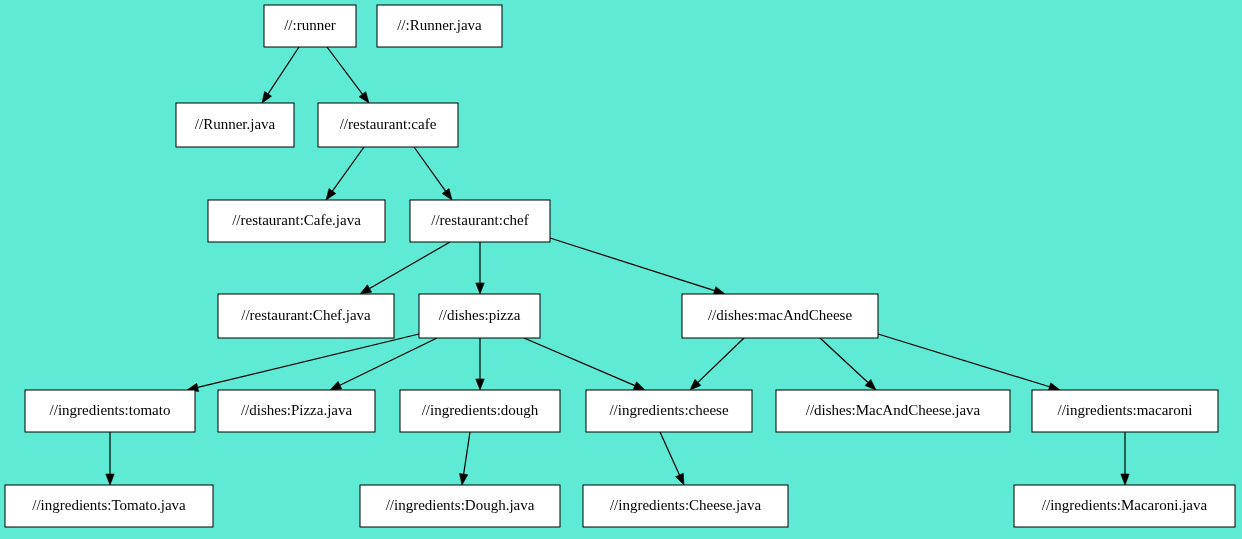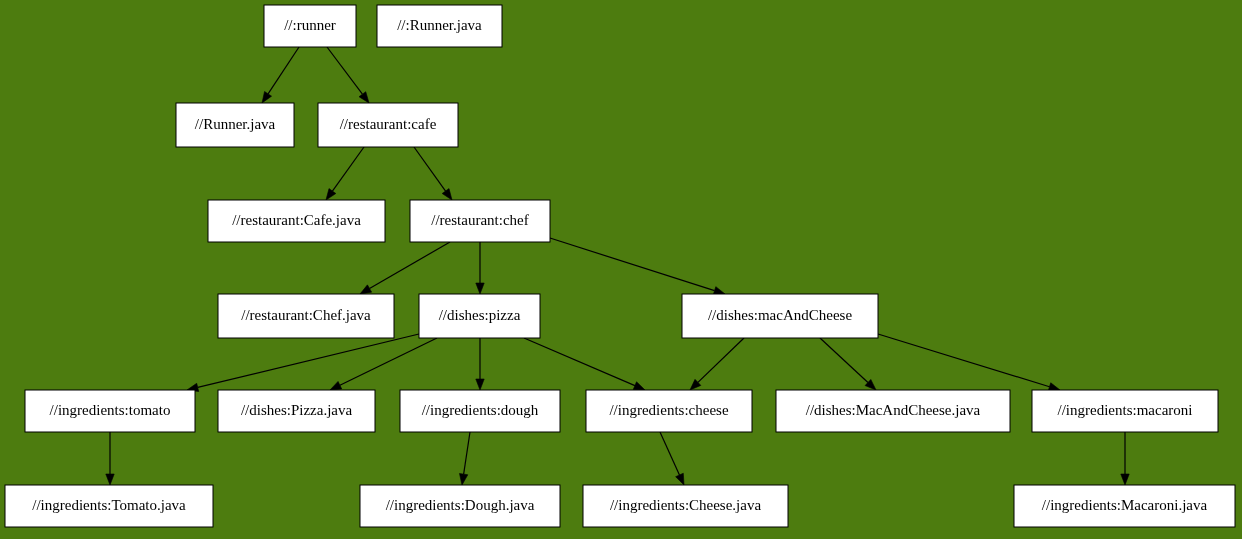--- a/index.html
+++ b/index.html
@@ -5,21 +5,21 @@
 <style>
   html, body {
     margin: 0;
     padding: 0;
     background: #ffffff;
   }
   #graph-root {
     position: relative;
     width: 1242px;
     height: 539px;
-    background: #4d7c0f;
+    background: #5eead4;
     font-family: "Liberation Serif", "DejaVu Serif", serif;
     overflow: hidden;
   }
   #graph-svg {
     position: absolute;
     top: 0;
     left: 0;
     width: 1242px;
     height: 539px;
     display: block;

